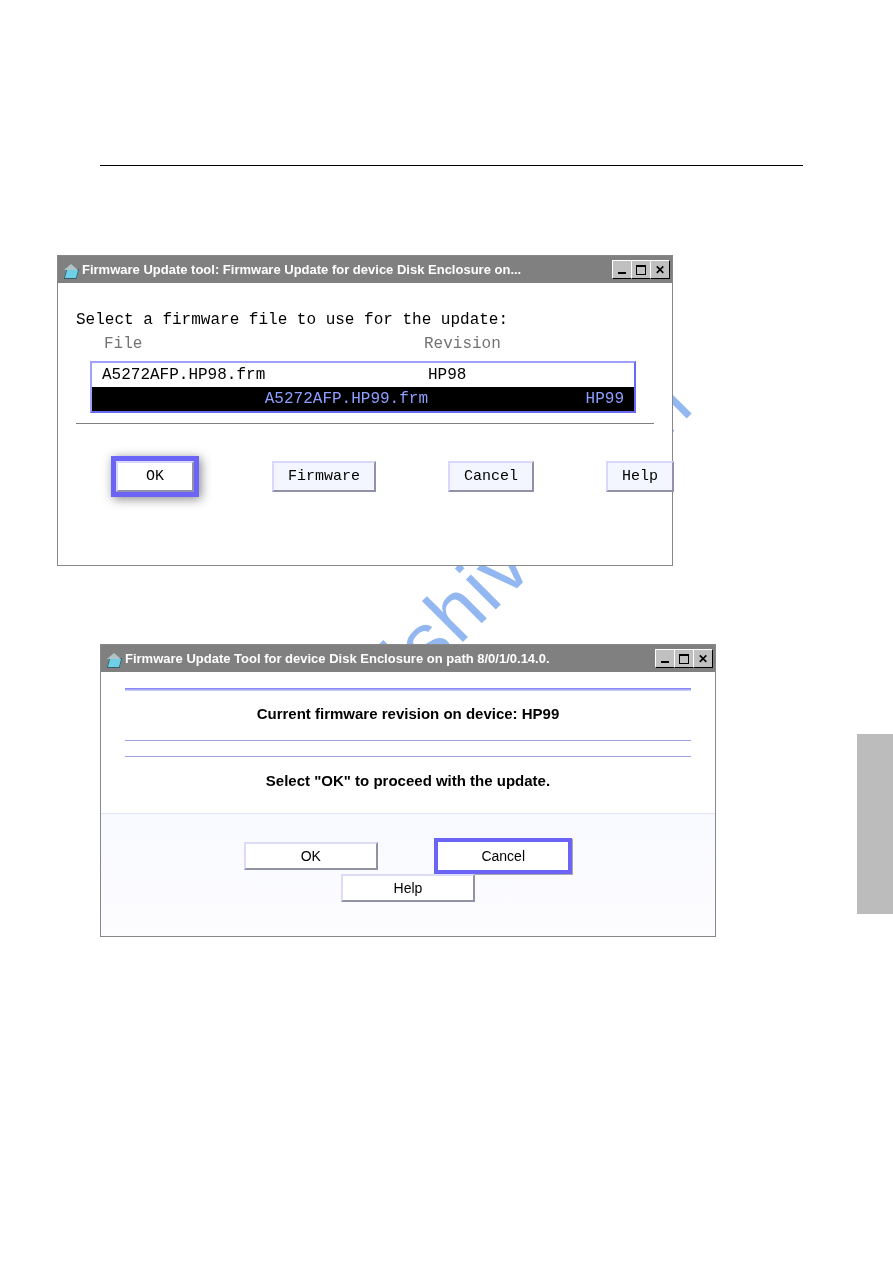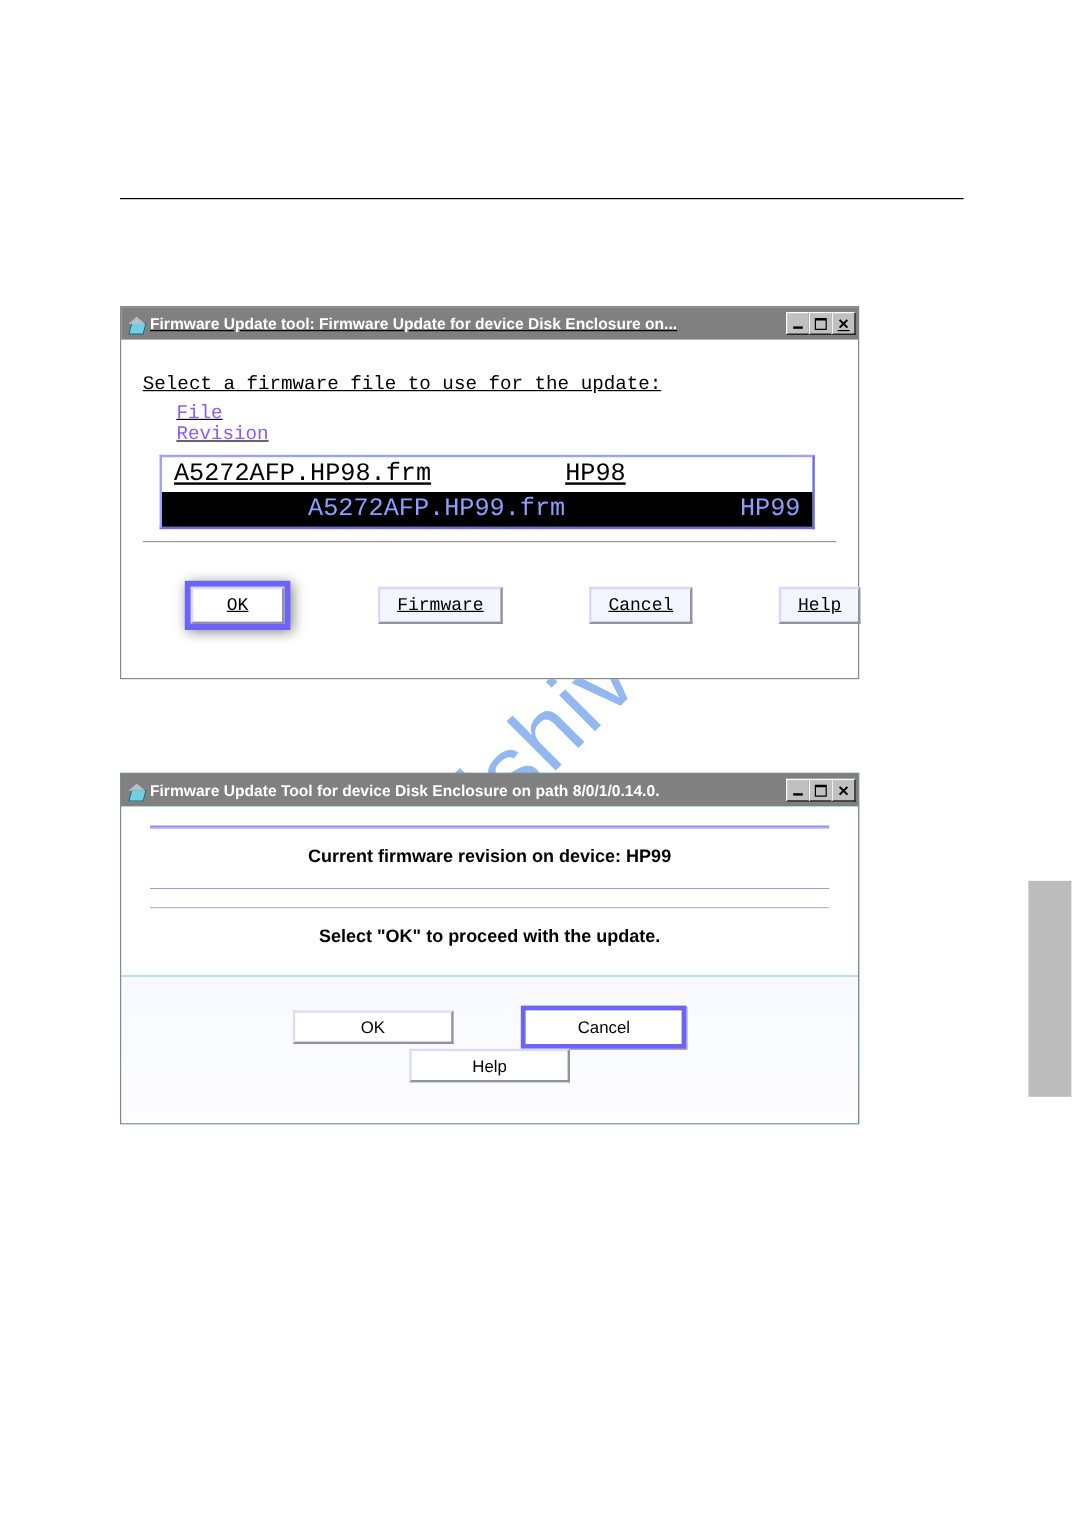--- a/index.html
+++ b/index.html
@@ -22,24 +22,23 @@
     background: #000;
   }
   .figure-wrap {
     margin: 90px 0 0 0;
     position: relative;
   }
   .dialog1 {
     position: relative;
     width: 614px;
     height: 309px;
-    margin-left: 100px;
+    margin-left: 57px;
     border: 1px solid #888;
     background: #ffffff;
-    text-decoration: underline;
   }
   .titlebar {
     height: 23px;
     background: #808080;
     display: flex;
     align-items: center;
     padding: 2px 2px 2px 4px;
   }
   .titlebar-icon {
     width: 16px;
@@ -104,37 +103,36 @@
     font-family: "Courier New", Courier, monospace;
   }
   .prompt-text {
     font-size: 16px;
     color: #000;
   }
   .col-headers {
     display: flex;
     margin: 6px 0 8px 28px;
     font-size: 16px;
-    color: #8b5cf6;
-    flex-direction: column;
+    color: #737373;
   }
   .col-file { width: 320px; }
   .col-rev { flex: 1; }
   .file-list {
     margin: 0 0 0 14px;
     width: 542px;
     border: 2px solid #6a6af0;
     border-top-color: #a0a0ff;
     border-left-color: #a0a0ff;
     background: #ffffff;
   }
   .file-row {
     display: flex;
     padding: 3px 10px;
-    font-size: 21px;
+    font-size: 16px;
     color: #000;
   }
   .file-row .f-file { width: 326px; }
   .file-row .f-rev { flex: 1; }
   .file-row.selected {
     background: #000;
     color: #8e9eff;
     text-align: right;
   }
   .rule-under-list {

